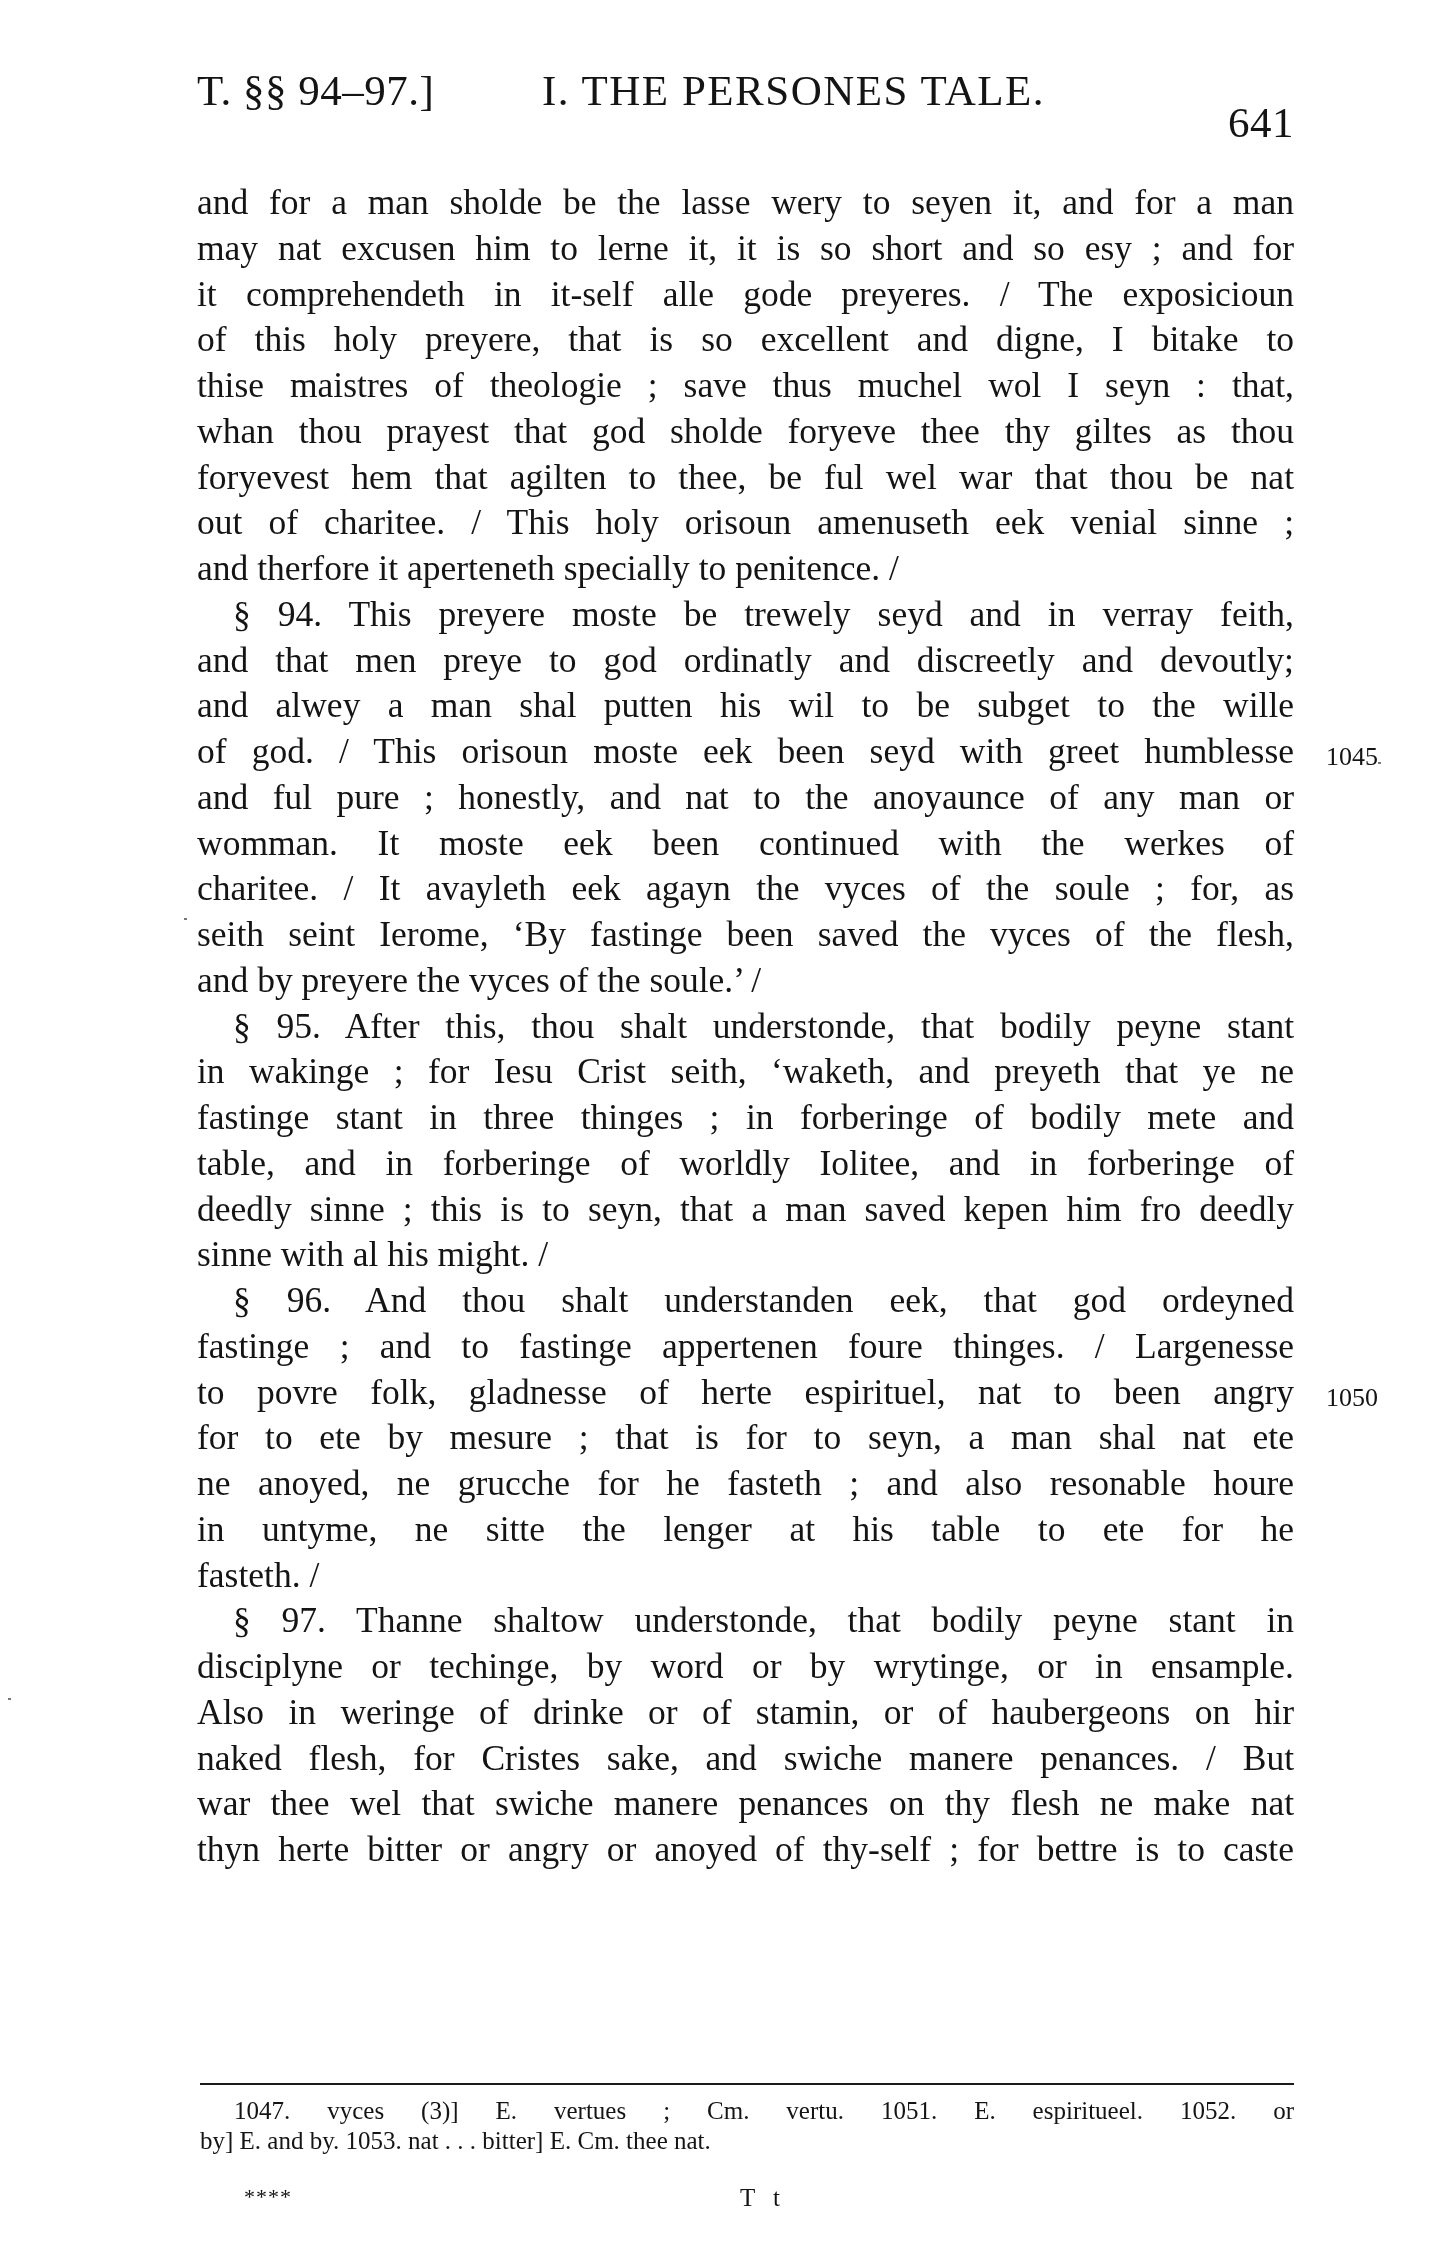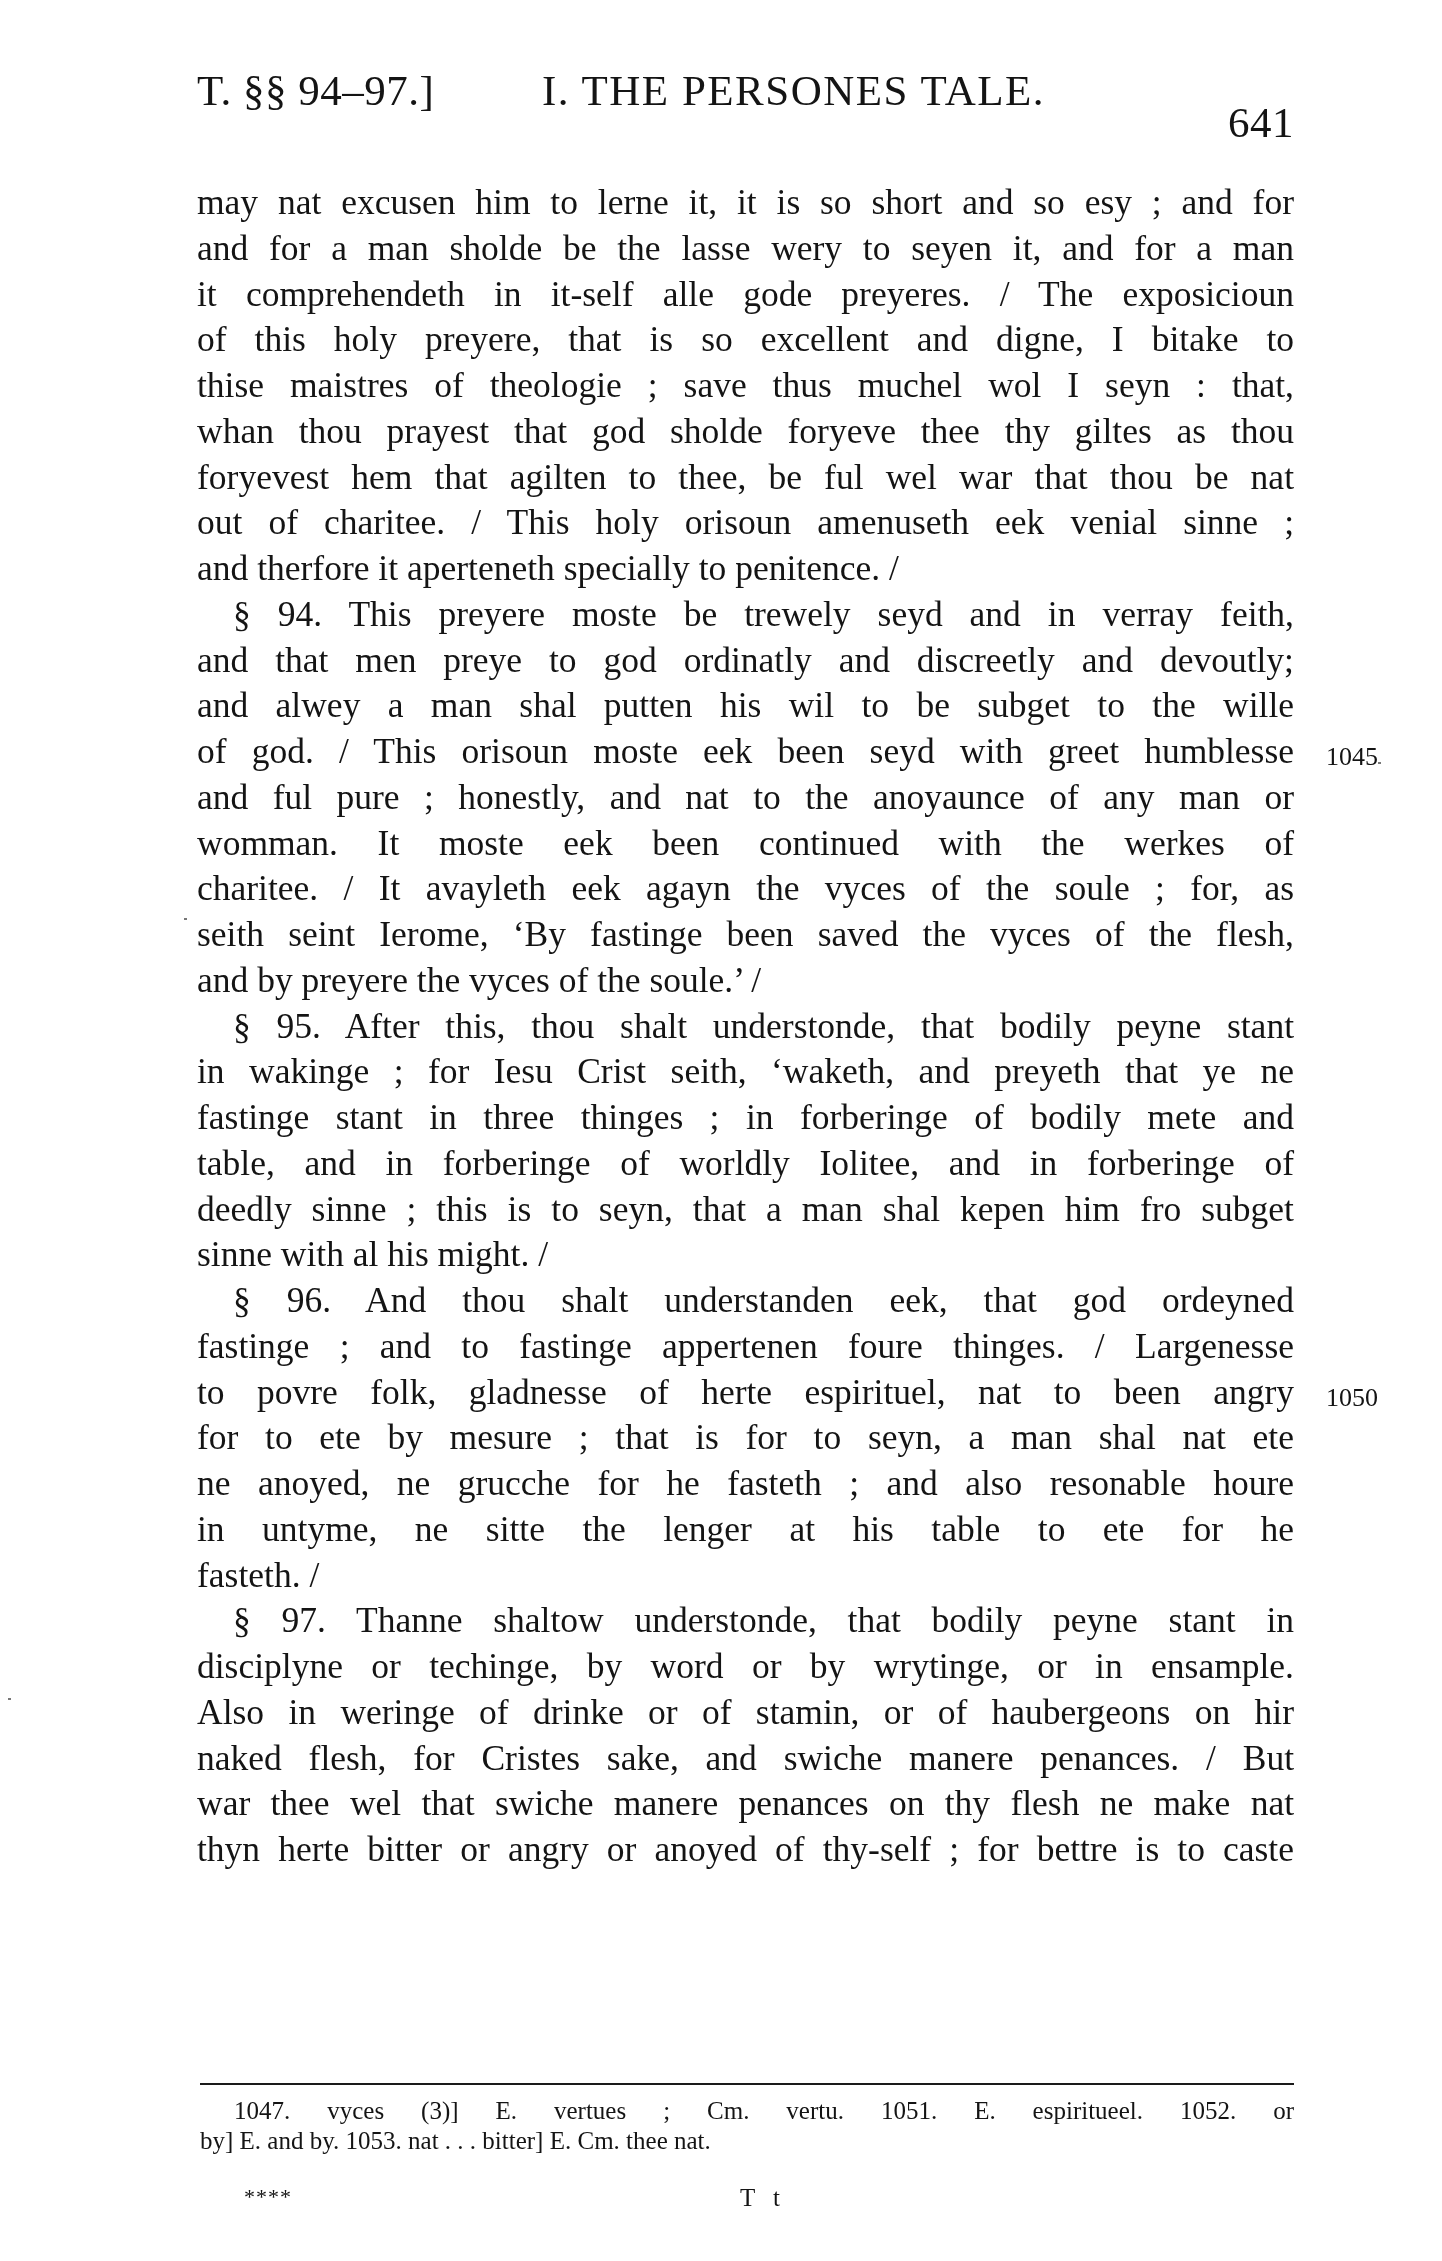--- a/index.html
+++ b/index.html
@@ -29,43 +29,43 @@
 
 <div class="page">
 
   <div class="running-head">
     <span class="rh-left">T. §§ 94–97.]</span>
     <span class="rh-center">I.  THE PERSONES TALE.</span>
     <span class="rh-right">641</span>
   </div>
 
   <div class="body-text">
+    <span class="line">and for a man sholde be the lasse wery to seyen it, and for a man</span>
     <span class="line">may nat excusen him to lerne it, it is so short and so esy ; and for</span>
-    <span class="line">and for a man sholde be the lasse wery to seyen it, and for a man</span>
     <span class="line">it comprehendeth in it-self alle gode preyeres. /   The exposicioun</span>
     <span class="line">of this holy preyere, that is so excellent and digne, I bitake to</span>
     <span class="line">thise maistres of theologie ; save thus muchel wol I seyn : that,</span>
     <span class="line">whan thou prayest that god sholde foryeve thee thy giltes as thou</span>
     <span class="line">foryevest hem that agilten to thee, be ful wel war that thou be nat</span>
     <span class="line">out of charitee. /   This holy orisoun amenuseth eek venial sinne ;</span>
     <span class="line last">and therfore it aperteneth specially to penitence. /</span>
     <span class="line indent">§ 94. This preyere moste be trewely seyd and in verray feith,</span>
     <span class="line">and that men preye to god ordinatly and discreetly and devoutly;</span>
     <span class="line">and alwey a man shal putten his wil to be subget to the wille</span>
     <span class="line">of god. /   This orisoun moste eek been seyd with greet humblesse</span>
     <span class="line">and ful pure ; honestly, and nat to the anoyaunce of any man or</span>
     <span class="line">womman.  It moste eek been continued with the werkes of</span>
     <span class="line">charitee. /   It avayleth eek agayn the vyces of the soule ; for, as</span>
     <span class="line">seith seint Ierome, ‘By fastinge been saved the vyces of the flesh,</span>
     <span class="line last">and by preyere the vyces of the soule.’ /</span>
     <span class="line indent">§ 95. After this, thou shalt understonde, that bodily peyne stant</span>
     <span class="line">in wakinge ; for Iesu Crist seith, ‘waketh, and preyeth that ye ne</span>
     <span class="line">fastinge stant in three thinges ; in forberinge of bodily mete and</span>
     <span class="line">table, and in forberinge of worldly Iolitee, and in forberinge of</span>
-    <span class="line">deedly sinne ; this is to seyn, that a man shal kepen him fro subget</span>
+    <span class="line">deedly sinne ; this is to seyn, that a man saved kepen him fro deedly</span>
     <span class="line last">sinne with al his might. /</span>
     <span class="line indent">§ 96. And thou shalt understanden eek, that god ordeyned</span>
     <span class="line">fastinge ; and to fastinge appertenen foure thinges. /   Largenesse</span>
     <span class="line">to povre folk, gladnesse of herte espirituel, nat to been angry</span>
     <span class="line">for to ete by mesure ; that is for to seyn, a man shal nat ete</span>
     <span class="line">ne anoyed, ne grucche for he fasteth ; and also resonable houre</span>
     <span class="line">in untyme, ne sitte the lenger at his table to ete for he</span>
     <span class="line last">fasteth. /</span>
     <span class="line indent">§ 97. Thanne shaltow understonde, that bodily peyne stant in</span>
     <span class="line">disciplyne or techinge, by word or by wrytinge, or in ensample.</span>

